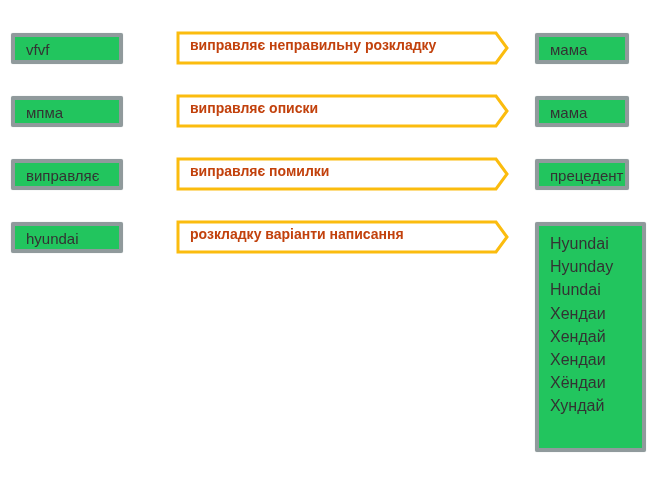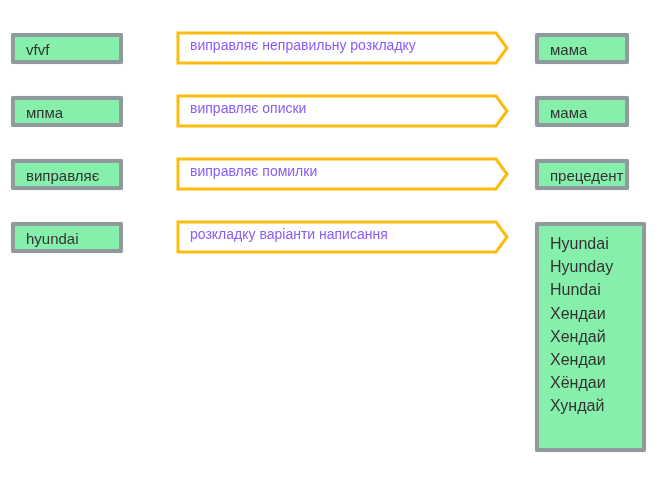--- a/index.html
+++ b/index.html
@@ -1,31 +1,31 @@
 <!DOCTYPE html>
 <html><head>
 <meta charset="utf-8">
 <style>
   html, body { margin: 0; padding: 0; background: #ffffff; }
   body { width: 660px; height: 500px; position: relative; overflow: hidden;
          font-family: "Liberation Sans", "DejaVu Sans", sans-serif; color: #333333; }
   .box {
     position: absolute; box-sizing: border-box;
-    border: 4px solid #909a9c; border-radius: 2px; background: #86efac;
+    border: 4px solid #909a9c; border-radius: 2px; background: #22c55e;
     font-size: 15px; line-height: 22px; padding: 0 0 0 11px;
     box-shadow: 0 0 1px #b5bdbf;
   }
   .box .t { display: block; padding-top: 2px; }
   .left { left: 11px; width: 112px; height: 31px; }
   .right { left: 535px; width: 94px; height: 31px; }
   .big { left: 535px; top: 222px; width: 111px; height: 230px; padding-top: 6px; }
   .big .opt { display: block; font-size: 16px; line-height: 23.2px; color: #333; }
   .arrow { position: absolute; left: 176px; width: 334px; height: 34px; }
   .arrow svg { position: absolute; left: 0; top: 0; }
-  .arrow .lbl { position: absolute; left: 14px; top: 6px; font-size: 14px; color: #8b5cf6; white-space: nowrap; }
+  .arrow .lbl { position: absolute; left: 14px; top: 6px; font-size: 14px; color: #c2410c; white-space: nowrap; font-weight: bold; }
 </style>
 </head>
 <body>
 
 <div class="box left" style="top:33px">
   <span class="t">vfvf</span>
 </div>
 <div class="arrow" style="top:31px">
   <svg width="334" height="34">
       <polygon points="2,2 320,2 331,17 320,32 2,32" fill="#fff" stroke="#fbbc0e" stroke-width="3"></polygon>

